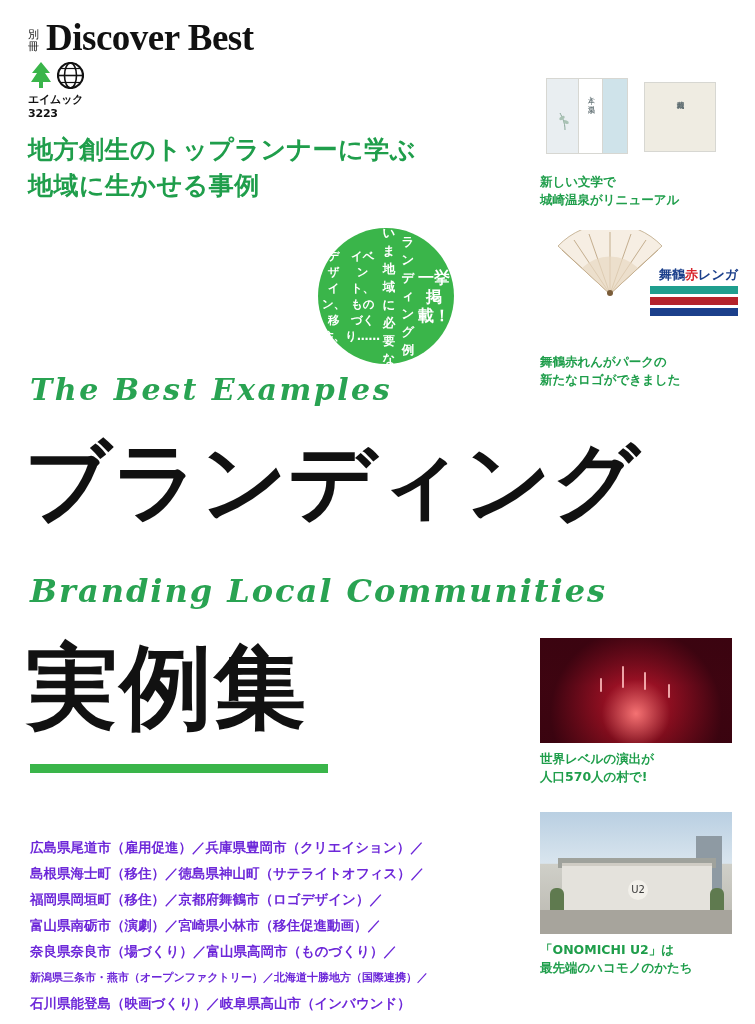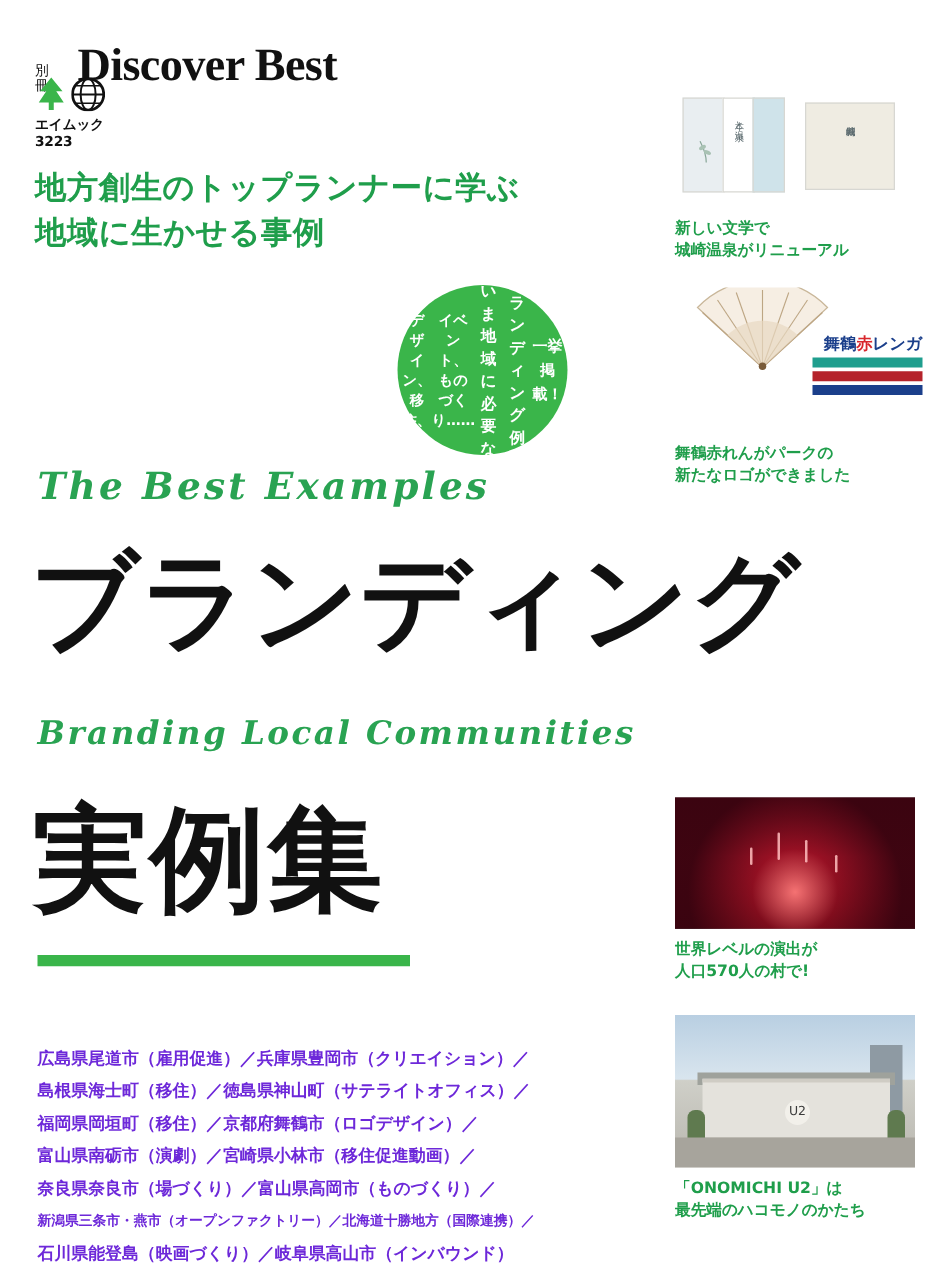--- a/index.html
+++ b/index.html
@@ -18,24 +18,23 @@
     position: relative;
     width: 755px;
     height: 1024px;
     background: #ffffff;
   }
 
   
   .masthead {
     position: absolute;
     left: 28px;
-    top: 31px;
+    top: 16px;
     display: flex;
-    align-items: flex-end;
-    gap: 16px;
+    align-items: center;
   }
   .masthead-kicker {
     font-family: "DejaVu Sans", sans-serif;
     font-size: 11px;
     line-height: 12px;
     color: #111111;
     width: 16px;
     margin-top: 6px;
     letter-spacing: 0px;
   }
@@ -125,21 +124,21 @@
     line-height: 98px;
     color: #111111;
     letter-spacing: 0px;
   }
   .script-2 {
     position: absolute;
     left: 30px;
     top: 572px;
     font-family: "DejaVu Serif", serif;
     font-style: italic;
-    font-size: 26px;
+    font-size: 32px;
     font-weight: bold;
     color: #29a352;
     letter-spacing: 2px;
   }
   .big-3 {
     position: absolute;
     left: 26px;
     top: 638px;
     font-family: "DejaVu Sans", sans-serif;
     font-weight: bold;
@@ -177,21 +176,21 @@
     font-size: 12.5px;
     line-height: 18px;
     padding: 4px;
     box-sizing: border-box;
   }
   .burst .small {
     font-size: 11.5px;
     line-height: 16px;
   }
   .burst .big {
-    font-size: 12px;
+    font-size: 16px;
     line-height: 19px;
   }
 
   
   .footer-list {
     position: absolute;
     left: 30px;
     top: 834px;
     width: 450px;
     font-family: "DejaVu Sans", sans-serif;

